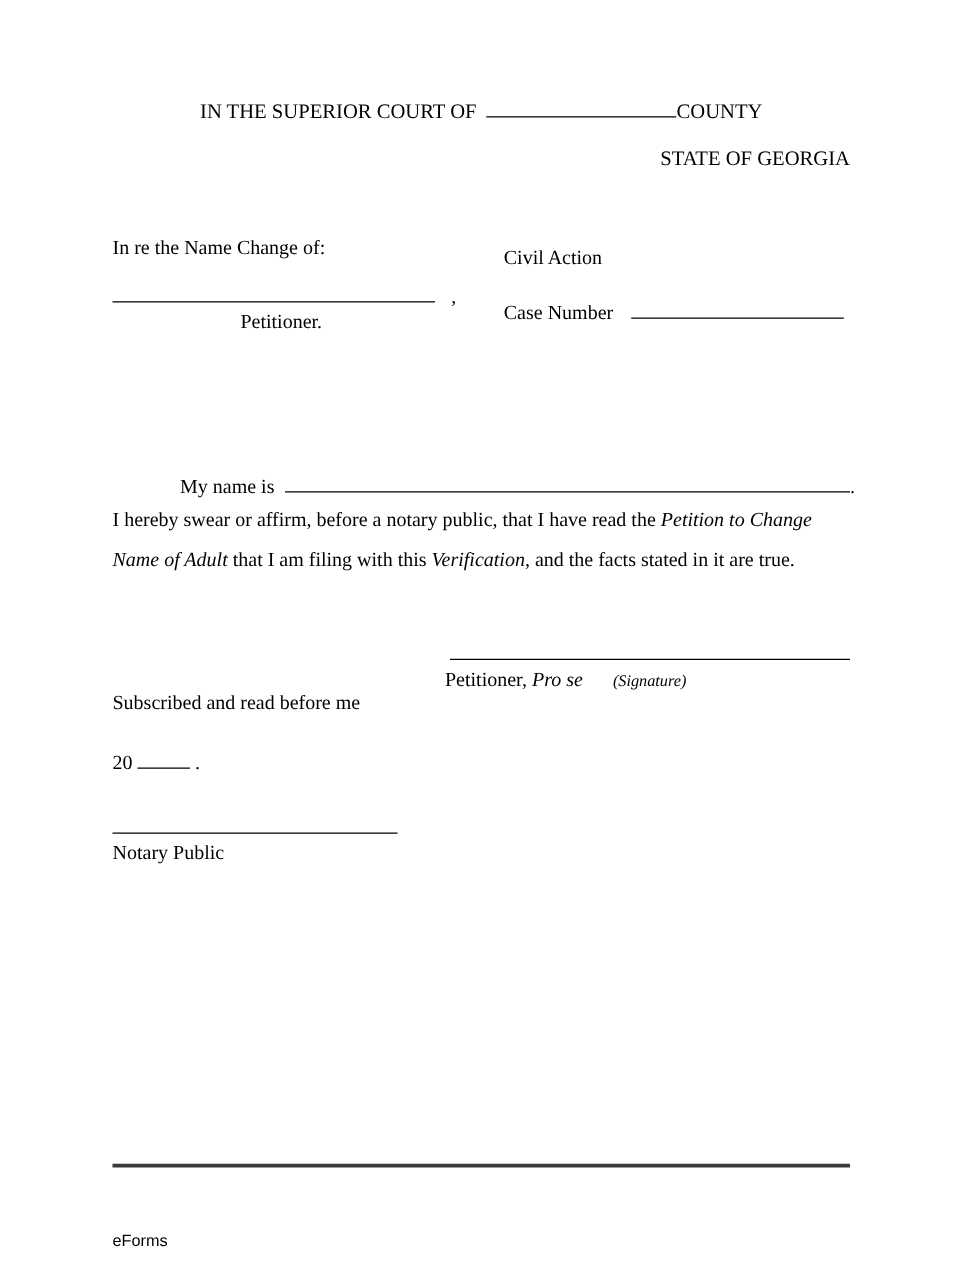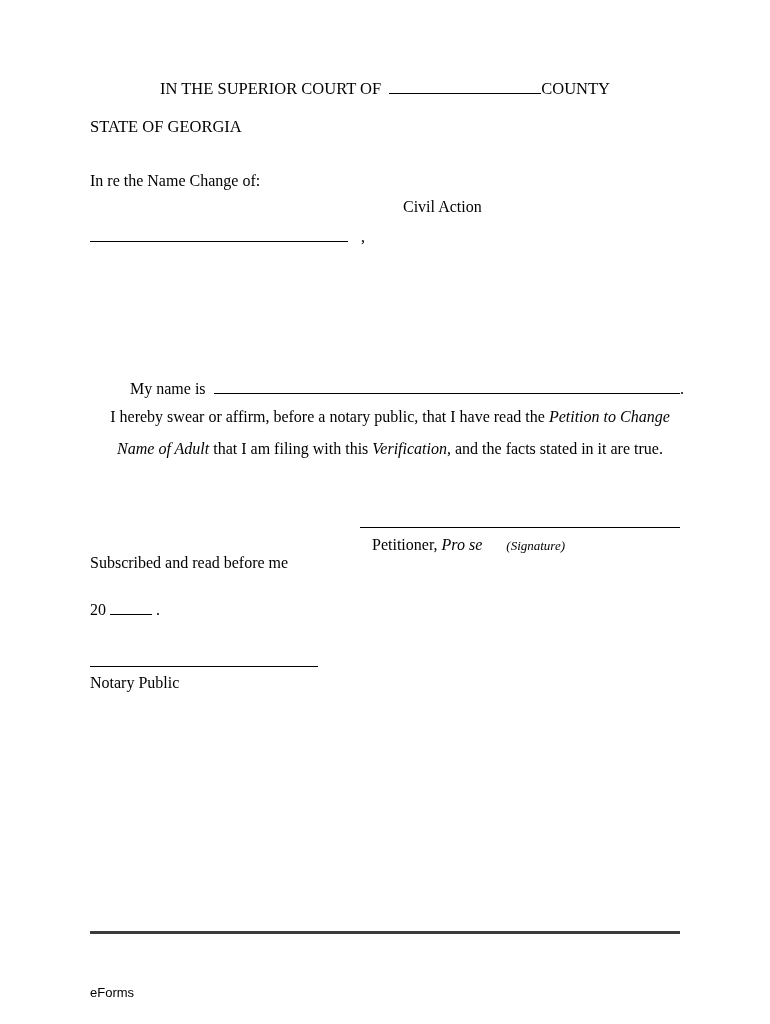--- a/index.html
+++ b/index.html
@@ -6,46 +6,46 @@
   .page {
     position:relative;
     width:770px; height:1024px;
     background:#ffffff;
     color:#000;
     font-family:"Liberation Serif", serif;
     font-size:16px;
     overflow:hidden;
   }
   .abs { position:absolute; }
-  .center { text-align:left; }
+  .center { text-align:right; }
   .bold { font-weight:bold; }
   .blank {
     display:inline-block;
     border-bottom:1px solid #000;
     height:17px;
     vertical-align:baseline;
   }
   .row-flex { display:flex; align-items:baseline; }
   .header-line1 { top:76px; left:90px; width:590px; justify-content:center; font-size:16.5px; }
   .header-line2 { top:117px; left:90px; width:590px; font-size:16.5px; }
-  .in-re { top:172px; left:90px; }
+  .in-re { top:190px; left:90px; }
   .civil-action { top:198px; left:403px;text-align:right; }
   .pet-line-row { top:224px; left:90px; }
   .pet-comma { margin-left:9px; }
   .petitioner-label { top:249px; left:90px; width:270px; text-align:center; }
   .case-row { top:237px; left:403px; }
   .case-blank { margin-left:14px; width:170px; }
   .doc-title { top:324px; left:90px; width:590px; font-size:17.5px; letter-spacing:0.2px; }
   .name-row { top:376px; left:90px; width:594px; }
-  .name-prefix { margin-left:40px; }
+  .name-prefix { margin-left:54px; }
   .name-blank { flex:1; margin-left:8px; }
-  .affirm-para { top:401px; left:90px; width:600px; line-height:32px;text-align:center; }
+  .affirm-para { top:401px; left:90px; width:600px; line-height:32px; }
   .para-line { white-space:nowrap; }
   .sig-blank { top:510px; left:360px; width:320px; }
-  .sig-caption { top:536px; left:372px; }
+  .sig-caption { top:536px; left:356px; }
   .sig-note { font-size:13px; margin-left:24px; }
   .sub1 { top:554px; left:90px; }
   .sub2 { top:576px; left:90px; }
   .sub2-blank { width:180px; margin-left:7px; }
   .sub3 { top:597px; left:90px; }
   .sub3-blank { width:42px; }
   .notary-blank { top:649px; left:90px; width:228px; }
   .notary-label { top:674px; left:90px; }
   .commission-row { top:713px; left:90px; }
   .commission-blank { width:165px; margin-left:17px; }
@@ -66,21 +66,26 @@
   </div>
   <div class="abs center header-line2">STATE OF GEORGIA</div>
 
   <div class="abs in-re">In re the Name Change of:</div>
   <div class="abs civil-action">Civil Action</div>
 
   <div class="abs pet-line-row">
     <span class="blank" style="width:258px;"></span>
     <span class="pet-comma">,</span>
   </div>
+  <div class="abs petitioner-label">Petitioner.</div>
 
+  <div class="abs row-flex case-row">
+    <span>Case Number</span>
+    <span class="blank case-blank"></span>
+  </div>
 
 
   <div class="abs row-flex name-row">
     <span class="name-prefix">My name is</span>
     <span class="blank name-blank"></span>
     <span>.</span>
   </div>
 
   <div class="abs affirm-para">
       <div class="para-line"><span>I hereby swear or affirm, before a notary public, that I have read the </span><i>Petition to Change</i></div>

